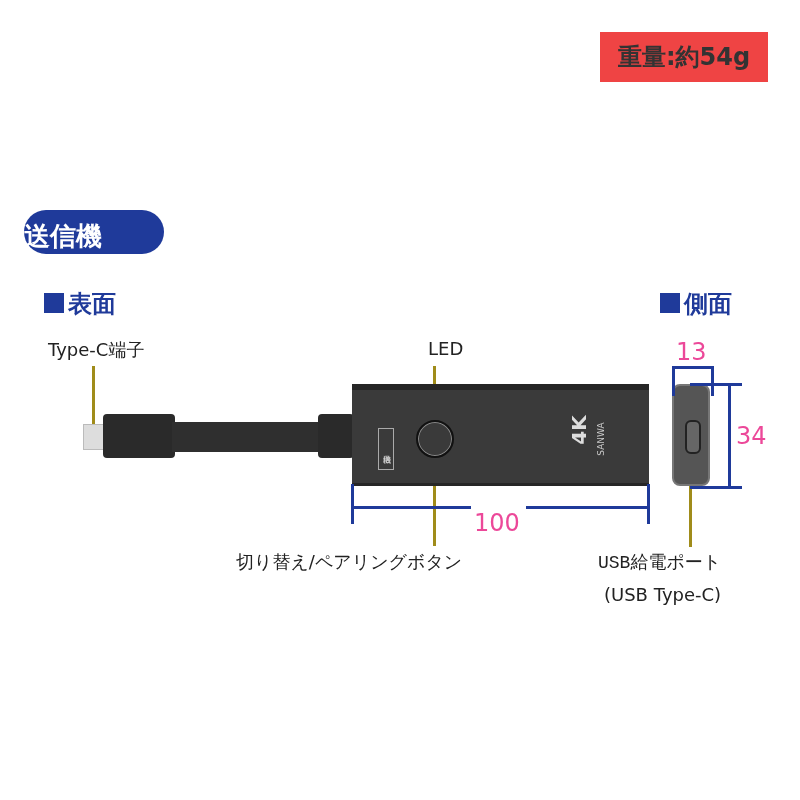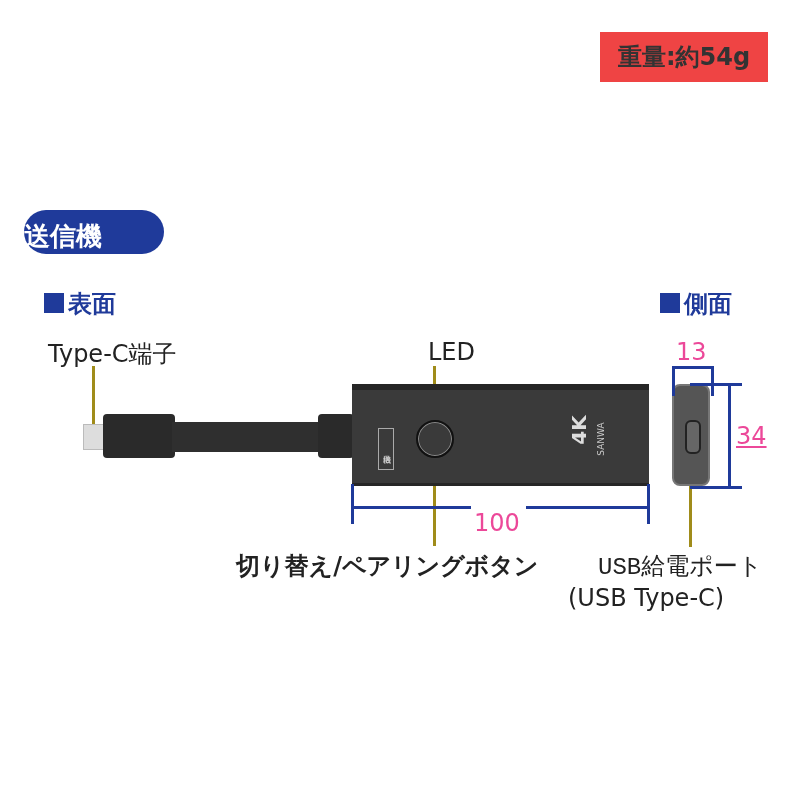--- a/index.html
+++ b/index.html
@@ -2,43 +2,43 @@
 <html><head>
 <meta charset="utf-8">
 <style>
   html,body{margin:0;padding:0;background:#fff;}
   body{width:800px;height:800px;position:relative;overflow:hidden;font-family:"DejaVu Sans","Liberation Sans",sans-serif;color:#222;}
   .abs{position:absolute;}
   .weight{left:600px;top:32px;width:168px;height:50px;background:#ef4444;font-size:24px;line-height:50px;text-align:center;color:#333;font-weight:bold;}
   .pill{left:24px;top:210px;width:140px;height:44px;background:#1f3a9a;border-radius:26px;color:#fff;font-size:26px;font-weight:bold;line-height:52px;}
   .sec{font-size:24px;font-weight:bold;color:#1f3a9a;}
   .sq{display:inline-block;width:20px;height:20px;background:#1f3a9a;margin-right:4px;vertical-align:-1px;}
-  .label{font-size:24px;color:#222;white-space:nowrap;}
+  .label{font-size:18px;color:#222;white-space:nowrap;}
   .dim{font-size:24px;color:#ec4899;}
   .lead{background:#a08c1a;width:3px;}
   .bline{background:#1f3a9a;}
 </style>
 </head>
 <body>
 
 <div class="abs weight">重量:約54g</div>
 <div class="abs pill">送信機</div>
 
 <div class="abs sec" style="left:44px;top:288px;">
   <span class="sq"></span><span>表面</span>
 </div>
 <div class="abs sec" style="left:660px;top:288px;">
   <span class="sq"></span><span>側面</span>
 </div>
 
 <div class="abs label" style="left:48px;top:338px;">Type-C端子</div>
 <div class="abs label" style="left:408px;top:338px;margin-left:20px;">LED</div>
-<div class="abs label" style="left:236px;top:550px;font-weight:bold;">切り替え/ペアリングボタン</div>
+<div class="abs label" style="left:236px;top:550px;">切り替え/ペアリングボタン</div>
 <div class="abs label" style="left:598px;top:550px;font-family:Liberation Mono, monospace;">USB給電ポート</div>
-<div class="abs label" style="left:568px;top:584px;">(USB Type-C)</div>
+<div class="abs label" style="left:604px;top:584px;">(USB Type-C)</div>
 
 <div class="abs lead" style="left:92px;top:366px;height:58px;"></div>
 <div class="abs lead" style="left:433px;top:366px;height:180px;"></div>
 <div class="abs lead" style="left:689px;top:425px;height:122px;"></div>
 
 <div class="abs" style="left:83px;top:424px;width:22px;height:24px;background:#ddd;border:1px solid #bbb;"></div>
 <div class="abs" style="left:103px;top:414px;width:72px;height:44px;background:#2a2a2a;border-radius:4px;"></div>
 <div class="abs" style="left:172px;top:422px;width:150px;height:30px;background:#2f2f2f;"></div>
 <div class="abs" style="left:318px;top:414px;width:36px;height:44px;background:#2a2a2a;border-radius:4px;"></div>
 <div class="abs" style="left:352px;top:384px;width:297px;height:102px;background:#3a3a3a;border-top:6px solid #262626;border-bottom:3px solid #262626;box-sizing:border-box;">
@@ -57,13 +57,13 @@
 <div class="abs" style="left:672px;top:384px;width:38px;height:102px;background:#555;border-radius:8px;border:2px solid #777;box-sizing:border-box;">
   <div class="abs" style="left:11px;top:34px;width:12px;height:30px;border:2px solid #222;border-radius:6px;background:#666;"></div>
 </div>
 <div class="abs dim" style="left:676px;top:338px;">13</div>
 <div class="abs bline" style="left:672px;top:366px;width:42px;height:3px;"></div>
 <div class="abs bline" style="left:672px;top:366px;width:3px;height:30px;"></div>
 <div class="abs bline" style="left:711px;top:366px;width:3px;height:30px;"></div>
 <div class="abs bline" style="left:690px;top:383px;width:52px;height:3px;"></div>
 <div class="abs bline" style="left:690px;top:486px;width:52px;height:3px;"></div>
 <div class="abs bline" style="left:728px;top:383px;width:3px;height:106px;"></div>
-<div class="abs dim" style="left:736px;top:422px;text-decoration:underline;">34</div>
+<div class="abs dim" style="left:736px;top:422px;">34</div>
 
 </body></html>

